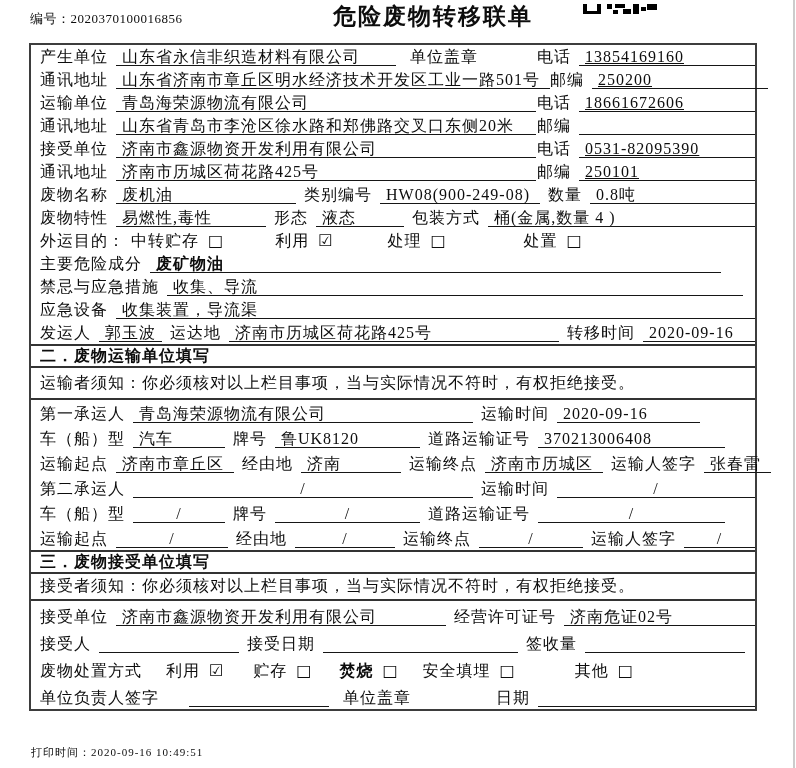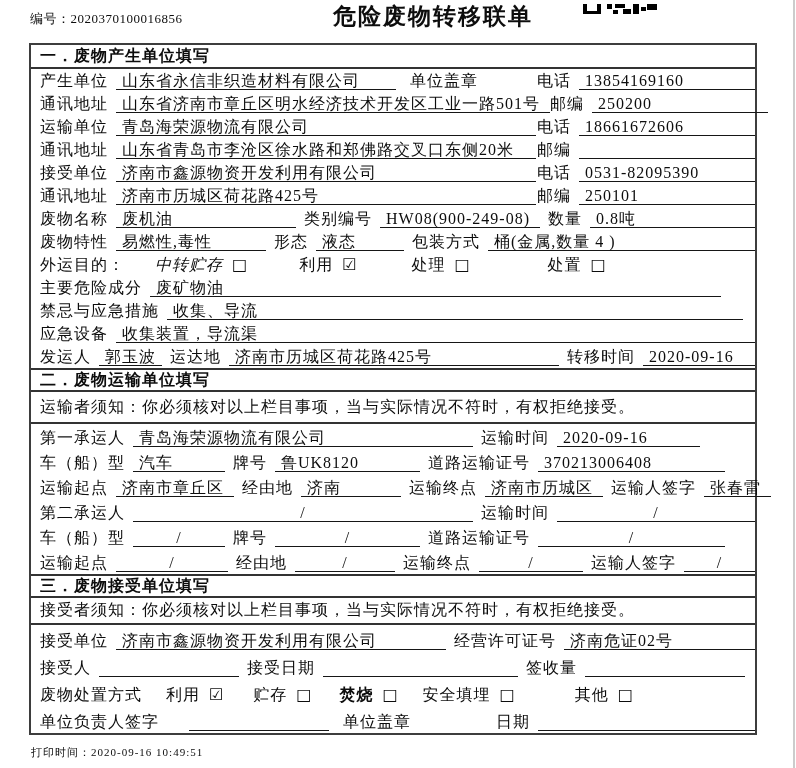--- a/index.html
+++ b/index.html
@@ -25,36 +25,36 @@
 
   .row { display:flex; align-items:flex-end; padding:0 0 2px 9px; font-size:16px; }
   .r23 { height:23px; } .r25 { height:25px; } .r27 { height:27px; }
 
   .lbl { white-space:nowrap; letter-spacing:1px; line-height:19px; flex:0 0 auto; }
   .val { border-bottom:1px solid #161616; line-height:19px; height:19px; white-space:nowrap;
          padding:0 10px 0 6px; margin-left:8px; letter-spacing:1px; flex:0 0 auto; }
   .fill { flex:1 1 auto; }
   .ctr { text-align:center; padding:0 6px; }
   .ml-auto { margin-left:auto; }
-  .v-right { width:176px; flex:0 0 auto; padding-right:4px; }
+  .v-right { width:176px; flex:0 0 auto; padding-right:4px;text-decoration:underline; }
 
   .mw280{min-width:280px;} .mw420{min-width:420px;} .mw180{min-width:180px;} .mw150{min-width:150px;}
   .mw145{min-width:145px;} .mw88{min-width:88px;} .mw55{min-width:55px;} .mw330{min-width:330px;}
   .mw340{min-width:340px;} .mw92{min-width:92px;} .mw112{min-width:112px;} .mw100{min-width:100px;}
   .mw104{min-width:104px;} .mw140{min-width:140px;} .mw195{min-width:195px;} .mw315{min-width:330px;}
-  .mr55{margin-right:55px;} .mr34{margin-right:34px;} .mr30{margin-right:30px;} .mr12{margin-right:12px;} .mr10{margin-right:10px;}
+  .mr55{margin-right:55px;} .mr34{margin-right:34px;font-weight:bold;} .mr30{margin-right:30px;} .mr12{margin-right:12px;} .mr10{margin-right:10px;}
   .ml14{margin-left:14px;} .ml30{margin-left:30px;} .ml85{margin-left:85px;}
 
   .notice { display:flex; align-items:center; padding-left:9px; font-size:16px; letter-spacing:1px;
             border-bottom:2px solid #333; }
   .n32 { height:32px; } .n27 { height:27px; }
 
   .opt { display:flex; align-items:flex-end; white-space:nowrap; }
   .cb  { font-family:"DejaVu Sans",sans-serif; font-size:16px; line-height:19px; margin-left:9px; }
-  .gA{margin-left:30px;font-style:italic;} .gB{margin-left:52px;} .gC{margin-left:55px;} .gD{margin-left:78px;}
+  .gA{margin-left:6px;} .gB{margin-left:52px;} .gC{margin-left:55px;} .gD{margin-left:78px;}
   .gE{margin-left:24px;} .gF{margin-left:30px;align-items:center;} .gG{margin-left:28px;font-weight:bold;} .gH{margin-left:25px;} .gI{margin-left:60px;}
 
   .print-time { position:absolute; left:31px; top:745px; font-size:11px; letter-spacing:1px; }
 </style>
 </head>
 <body>
 
 <div class="doc">
 
   <div class="serial"><span>编号：</span><span>2020370100016856</span></div>
@@ -73,21 +73,20 @@
         <rect x="40" y="5" width="8" height="5"></rect>
           <rect x="50" y="0" width="6" height="10"></rect>
           <rect x="58" y="3" width="5" height="4"></rect>
         <rect x="64" y="0" width="10" height="6"></rect>
       </g>
     </svg>
   </div>
 
   <div class="form">
 
-    <div class="sec-h">一．废物产生单位填写</div>
 
     <div class="row r23">
       <span class="lbl">产生单位</span>
       <span class="val mw280">山东省永信非织造材料有限公司</span>
       <span class="lbl ml14">单位盖章</span>
       <span class="lbl ml-auto">电话</span>
       <span class="val v-right">13854169160</span>
     </div>
 
     <div class="row r23">

